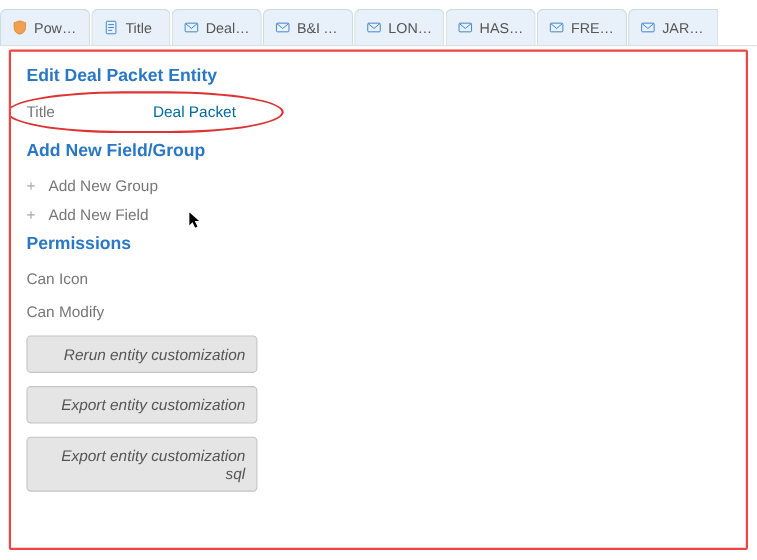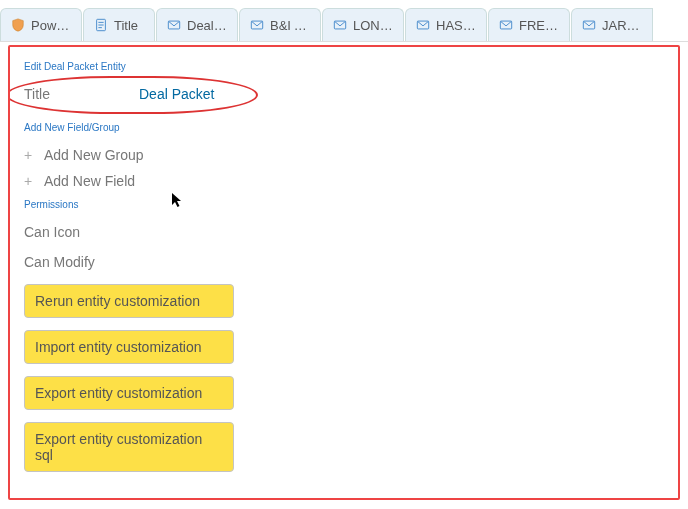--- a/index.html
+++ b/index.html
@@ -43,22 +43,22 @@
   .tab-icon { width: 14px; height: 14px; flex: 0 0 14px; display: inline-flex; align-items:center; justify-content:center; }
   .content {
     border: 2px solid #e44;
     margin: 3px 8px 6px 8px;
     padding: 14px 14px 10px 14px;
     height: 455px;
     overflow: auto;
     border-radius: 2px;
   }
   h2.section {
-    font-size: 10px;
-    font-weight: 400;
+    font-size: 16px;
+    font-weight: 700;
     color: #2a77c4;
     margin-bottom: 14px;
   }
   .field-row {
     display: flex;
     align-items: center;
     margin-bottom: 20px;
   }
   .field-label {
     width: 115px;
@@ -100,28 +100,29 @@
     margin-bottom: 10px;
     cursor: pointer;
   }
   .plus { color: #aaa; font-size: 14px; width: 12px; }
   h2.section.sub { margin-top: 9px; }
   .perm-row { color: #777; margin-bottom: 14px; }
   .btn {
     display: block;
     width: 210px;
     padding: 8px 10px;
-    text-align: left;
-    background: #fde047;
+    text-align: right;
+    background: #e5e5e5;
     border: 1px solid #c4c4c2;
     border-radius: 4px;
     color: #555;
     font-size: 14px;
     margin-bottom: 12px;
     cursor: pointer;
+    font-style: italic;
   }
   .cursor {
     position: absolute;
     left: 172px;
     top: 193px;
     pointer-events: none;
   }
 </style>
 </head>
 <body>
@@ -221,21 +222,20 @@
     <span class="plus">+</span>
     <span>Add New Field</span>
   </div>
 
   <h2 class="section sub">Permissions</h2>
 
   <div class="perm-row">Can Icon</div>
   <div class="perm-row">Can Modify</div>
 
   <button class="btn">Rerun entity customization</button>
-  <button class="btn">Import entity customization</button>
   <button class="btn">Export entity customization</button>
   <button class="btn">Export entity customization sql</button>
 
 </div>
 
 <svg class="cursor" width="12" height="16" viewBox="0 0 12 16">
   <path d="M0 0 L0 12 L3 9 L5.5 14 L7.5 13 L5 8 L9 8 Z" fill="#000"></path>
 </svg>
 
 </body></html>

